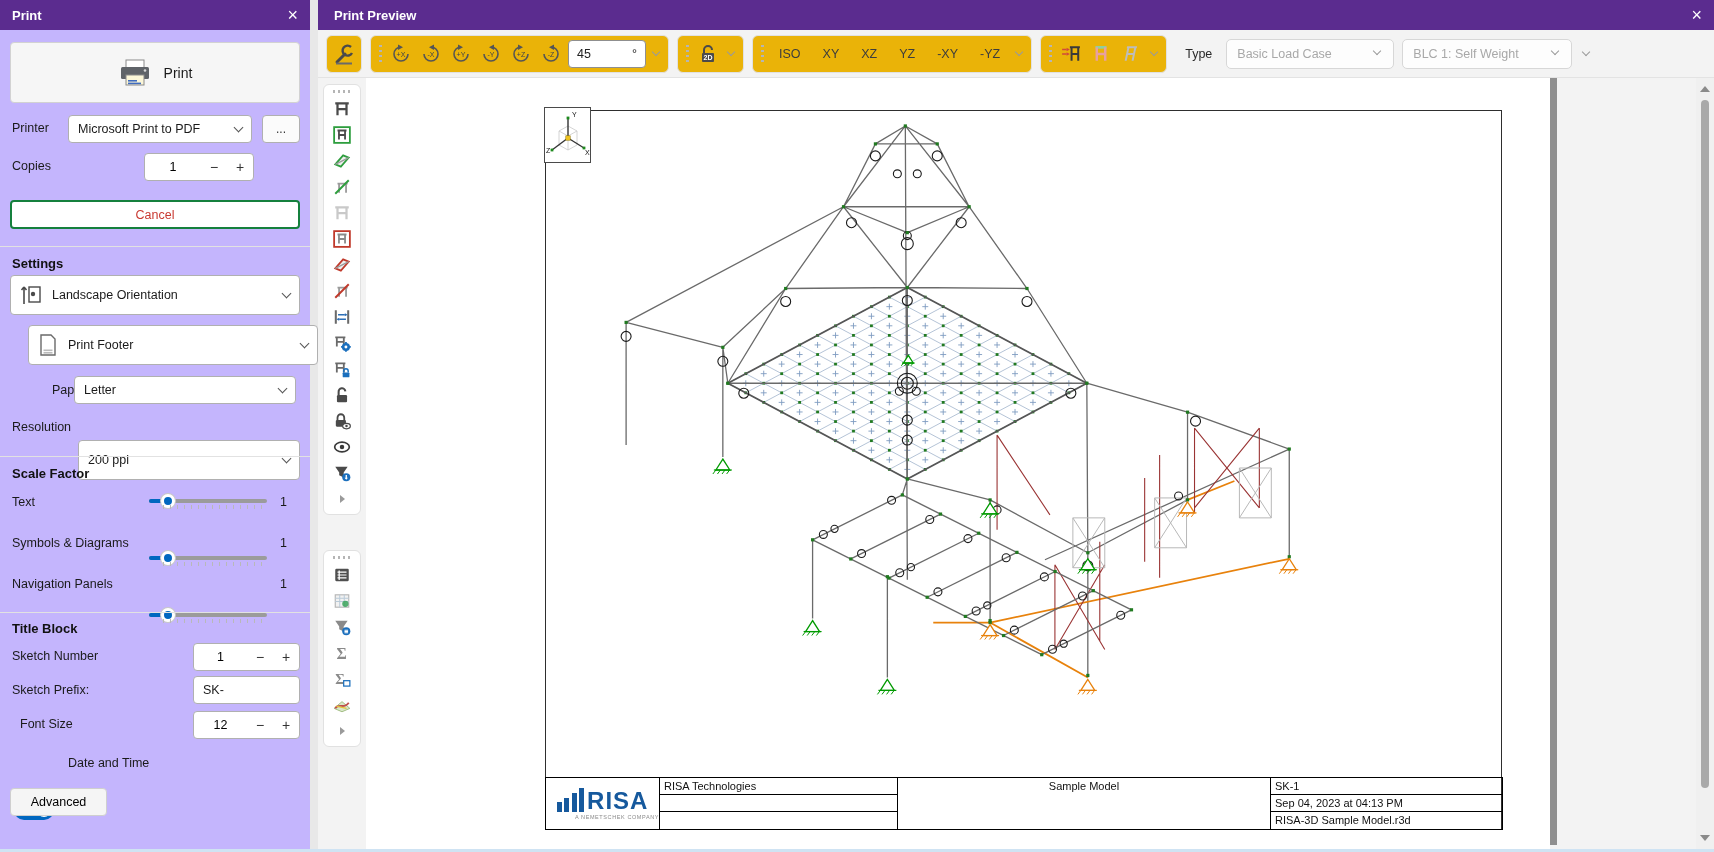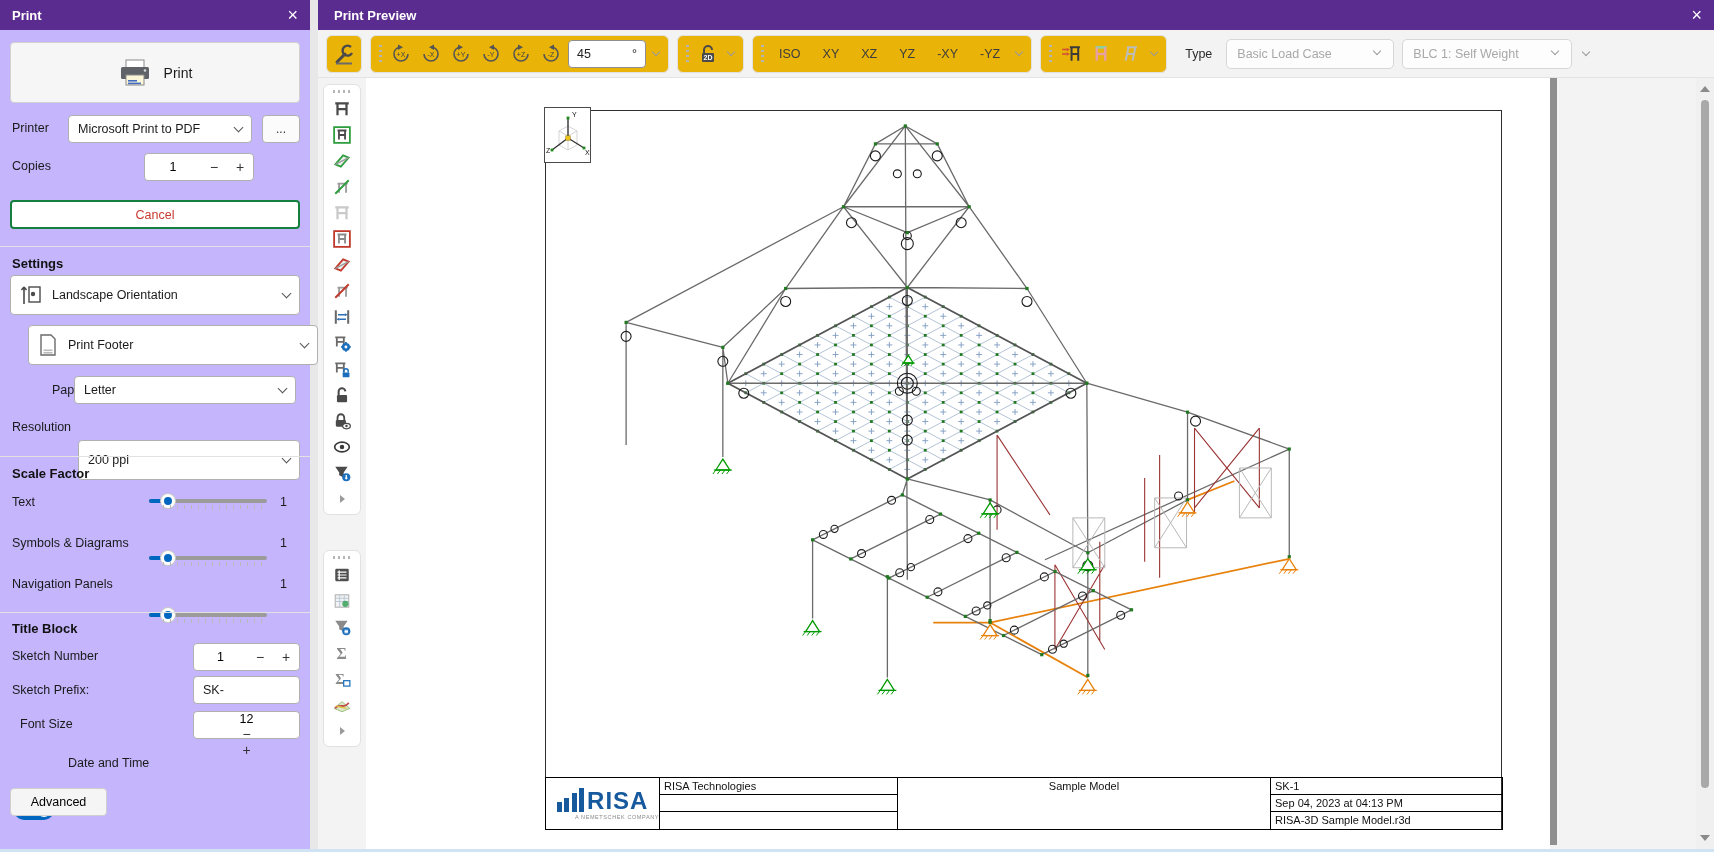--- a/index.html
+++ b/index.html
@@ -218,21 +218,21 @@
       <span class="op">−</span>
       <span class="op">+</span>
     </div>
 
     <span class="abs lbl" style="left:12px; top:653px;">Sketch Prefix:</span>
     <div class="abs sel" style="left:193px; top:646px; width:107px; height:28px;">
       <span class="grow">SK-</span>
     </div>
 
     <span class="abs lbl" style="left:20px; top:687px;">Font Size</span>
-    <div class="abs stepper" style="left:193px; top:681px; width:107px; height:28px;flex-direction:column;">
+    <div class="abs stepper" style="left:193px; top:681px; width:107px; height:28px;">
       <span class="val">12</span>
       <span class="op">−</span>
       <span class="op">+</span>
     </div>
 
     <div class="abs toggle" style="left:14px; top:722px;">
         <div class="knob"></div>
       </div>
     <span class="abs lbl" style="left:68px; top:726px;">Date and Time</span>
 

